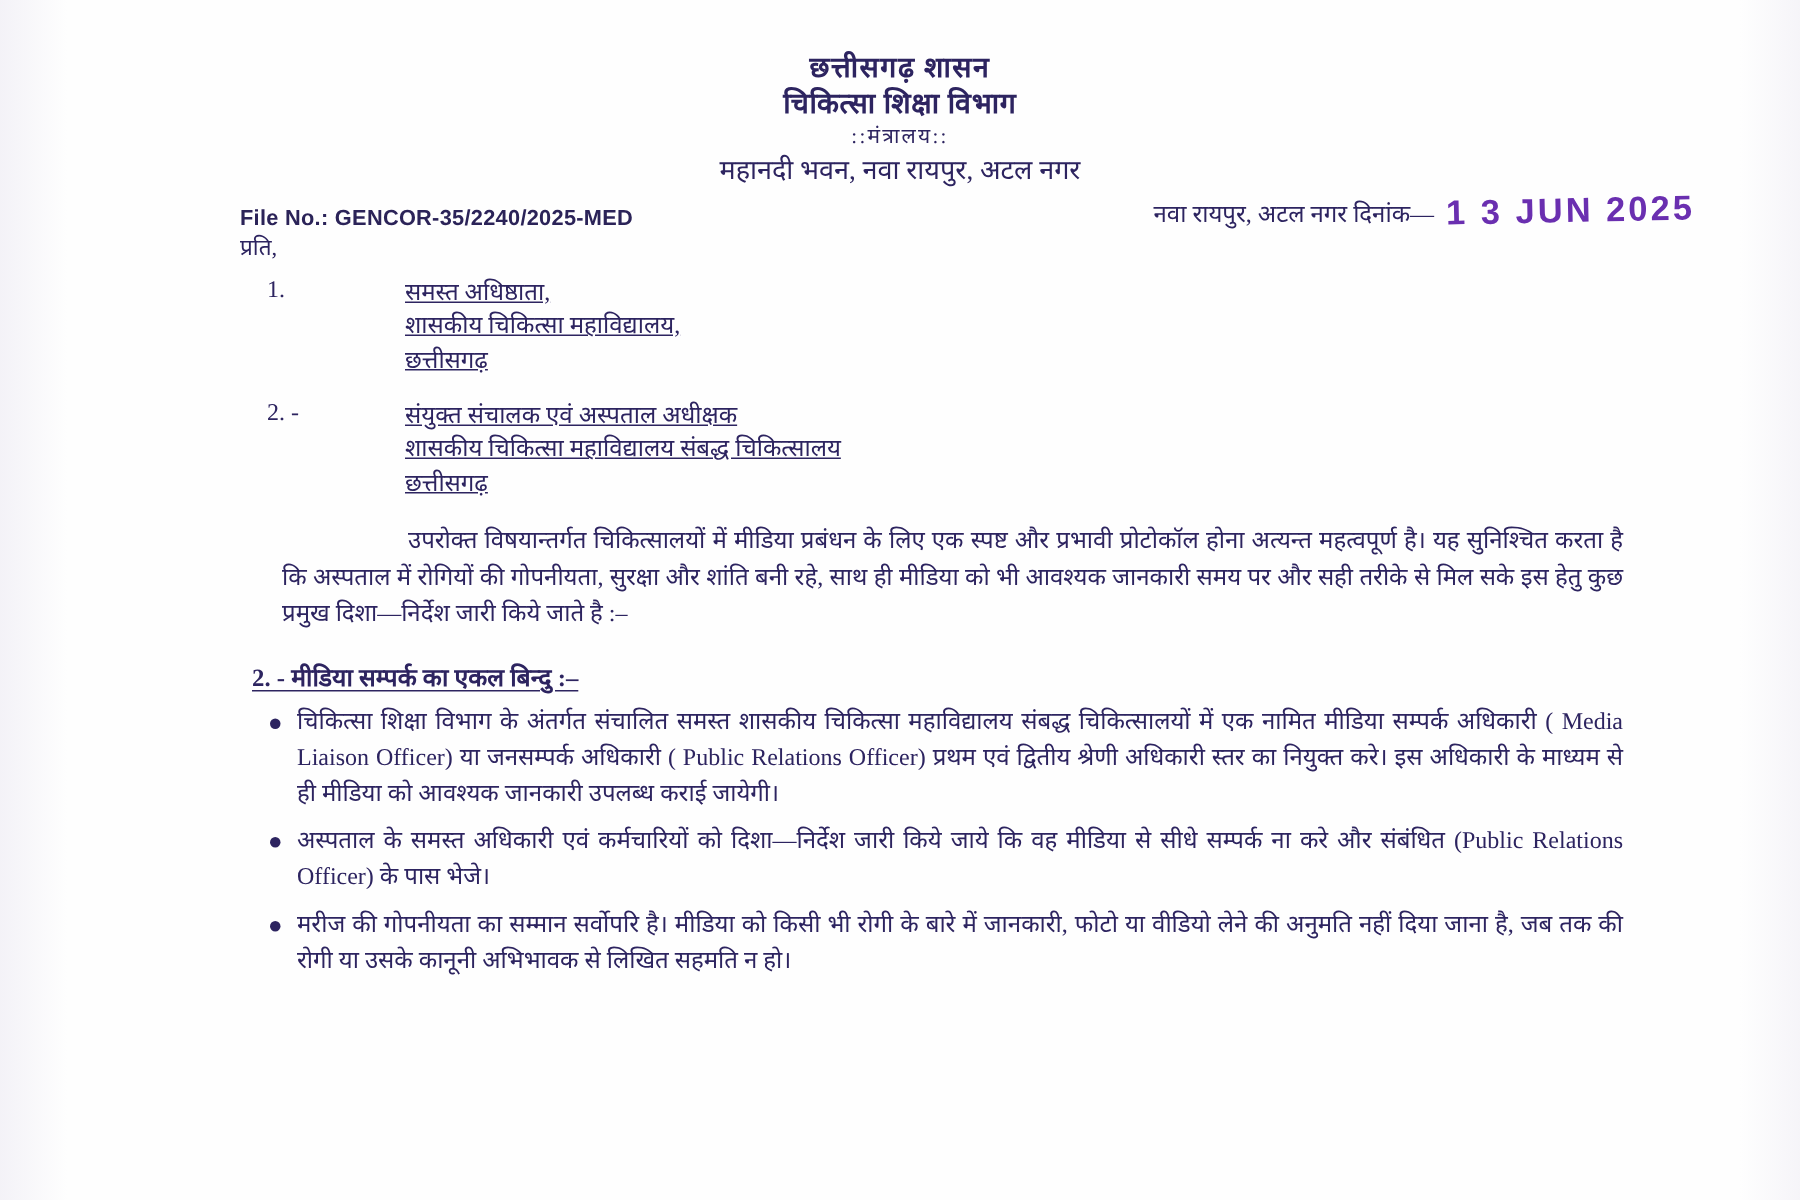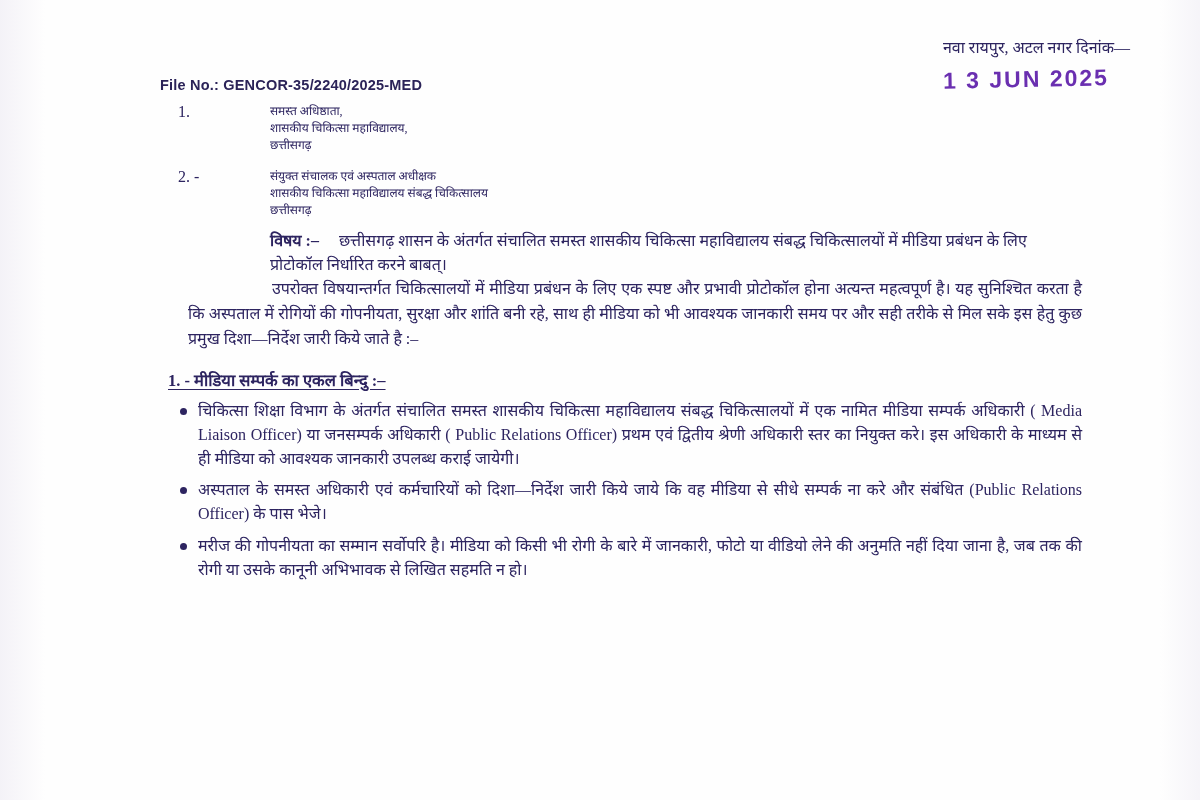--- a/index.html
+++ b/index.html
@@ -76,21 +76,20 @@
     letter-spacing: 0.2px;
     color: #2b2358;
     white-space: nowrap;
   }
   .place-date {
     font-size: 16px;
     white-space: nowrap;
     display: flex;
     align-items: baseline;
     gap: 8px;
-    flex-direction: column;
   }
   .stamp-date {
     font-family: "Liberation Sans", sans-serif;
     font-weight: 700;
     font-size: 23px;
     color: #6a2fb0;
     letter-spacing: 2px;
     transform: rotate(-1.2deg);
     display: inline-block;
   }
@@ -106,22 +105,23 @@
   .addr-item {
     display: flex;
     margin-bottom: 14px;
   }
   .addr-num {
     width: 92px;
     flex: 0 0 92px;
     font-size: 16px;
   }
   .addr-lines div {
-    font-size: 12px;
+    font-size: 16px;
     line-height: 1.42;
+    text-decoration: underline;
   }
   .subject {
     padding-left: 210px;
     padding-right: 70px;
     margin-top: -4px;
     font-size: 16px;
     line-height: 1.5;
   }
   .subject .lead {
     font-weight: 600;
@@ -174,32 +174,39 @@
     border-radius: 50%;
     background: #2d2460;
   }
 </style>
 </head>
 <body>
 
 <div class="page">
   <div class="doc-body">
 
+    <div class="header-block hi">
+      <div class="header-line-1">छत्तीसगढ़ शासन</div>
+      <div class="header-line-2">चिकित्सा शिक्षा विभाग</div>
+      <div class="header-line-3">::मंत्रालय::</div>
+      <div class="header-line-4">महानदी भवन, नवा रायपुर, अटल नगर</div>
+    </div>
 
     <div class="meta-row">
       <div class="file-no">
         <span>File No.:</span>
         <span>GENCOR-35/2240/2025-MED</span>
       </div>
       <div class="place-date hi">
         <span>नवा रायपुर, अटल नगर दिनांक—</span>
         <span class="stamp-date">1 3  JUN 2025</span>
       </div>
     </div>
 
+    <div class="prati hi">प्रति,</div>
 
     <div class="addr-list">
 
       <div class="addr-item">
         <div class="addr-num hi">1.</div>
         <div class="addr-lines hi">
           <div>समस्त अधिष्ठाता,</div>
           <div>शासकीय चिकित्सा महाविद्यालय,</div>
           <div>छत्तीसगढ़</div>
         </div>
@@ -209,32 +216,27 @@
         <div class="addr-num hi">2. -</div>
         <div class="addr-lines hi">
           <div>संयुक्त संचालक एवं अस्पताल अधीक्षक</div>
           <div>शासकीय चिकित्सा महाविद्यालय संबद्ध चिकित्सालय</div>
           <div>छत्तीसगढ़</div>
         </div>
       </div>
 
     </div>
 
-    <div class="subject hi">
-      <span class="lead">विषय :–</span>
-      &nbsp;&nbsp;&nbsp;
-      <span>छत्तीसगढ़ शासन के अंतर्गत संचालित समस्त शासकीय चिकित्सा महाविद्यालय संबद्ध चिकित्सालयों में मीडिया प्रबंधन के लिए प्रोटोकॉल निर्धारित करने बाबत्।</span>
-    </div>
 
 
     <div class="para hi">
       <span class="indent"></span><span>उपरोक्त विषयान्तर्गत चिकित्सालयों में मीडिया प्रबंधन के लिए एक स्पष्ट और प्रभावी प्रोटोकॉल होना अत्यन्त महत्वपूर्ण है। यह सुनिश्चित करता है कि अस्पताल में रोगियों की गोपनीयता, सुरक्षा और शांति बनी रहे, साथ ही मीडिया को भी आवश्यक जानकारी समय पर और सही तरीके से मिल सके इस हेतु कुछ प्रमुख दिशा—निर्देश जारी किये जाते है :–</span>
     </div>
 
-    <div class="section-head hi">1. - मीडिया सम्पर्क का एकल बिन्दु :–</div>
+    <div class="section-head hi">2. - मीडिया सम्पर्क का एकल बिन्दु :–</div>
     <ul class="bullets hi">
       <li>चिकित्सा शिक्षा विभाग के अंतर्गत संचालित समस्त शासकीय चिकित्सा महाविद्यालय संबद्ध चिकित्सालयों में एक नामित मीडिया सम्पर्क अधिकारी ( Media Liaison Officer) या जनसम्पर्क अधिकारी ( Public Relations Officer) प्रथम एवं द्वितीय श्रेणी अधिकारी स्तर का नियुक्त करे। इस अधिकारी के माध्यम से ही मीडिया को आवश्यक जानकारी उपलब्ध कराई जायेगी।</li>
       <li>अस्पताल के समस्त अधिकारी एवं कर्मचारियों को दिशा—निर्देश जारी किये जाये कि वह मीडिया से सीधे सम्पर्क ना करे और संबंधित (Public Relations Officer) के पास भेजे।</li>
     </ul>
 
     <ul class="bullets hi">
       <li>मरीज की गोपनीयता का सम्मान सर्वोपरि है। मीडिया को किसी भी रोगी के बारे में जानकारी, फोटो या वीडियो लेने की अनुमति नहीं दिया जाना है, जब तक की रोगी या उसके कानूनी अभिभावक से लिखित सहमति न हो।</li>
     </ul>
 
   </div>

